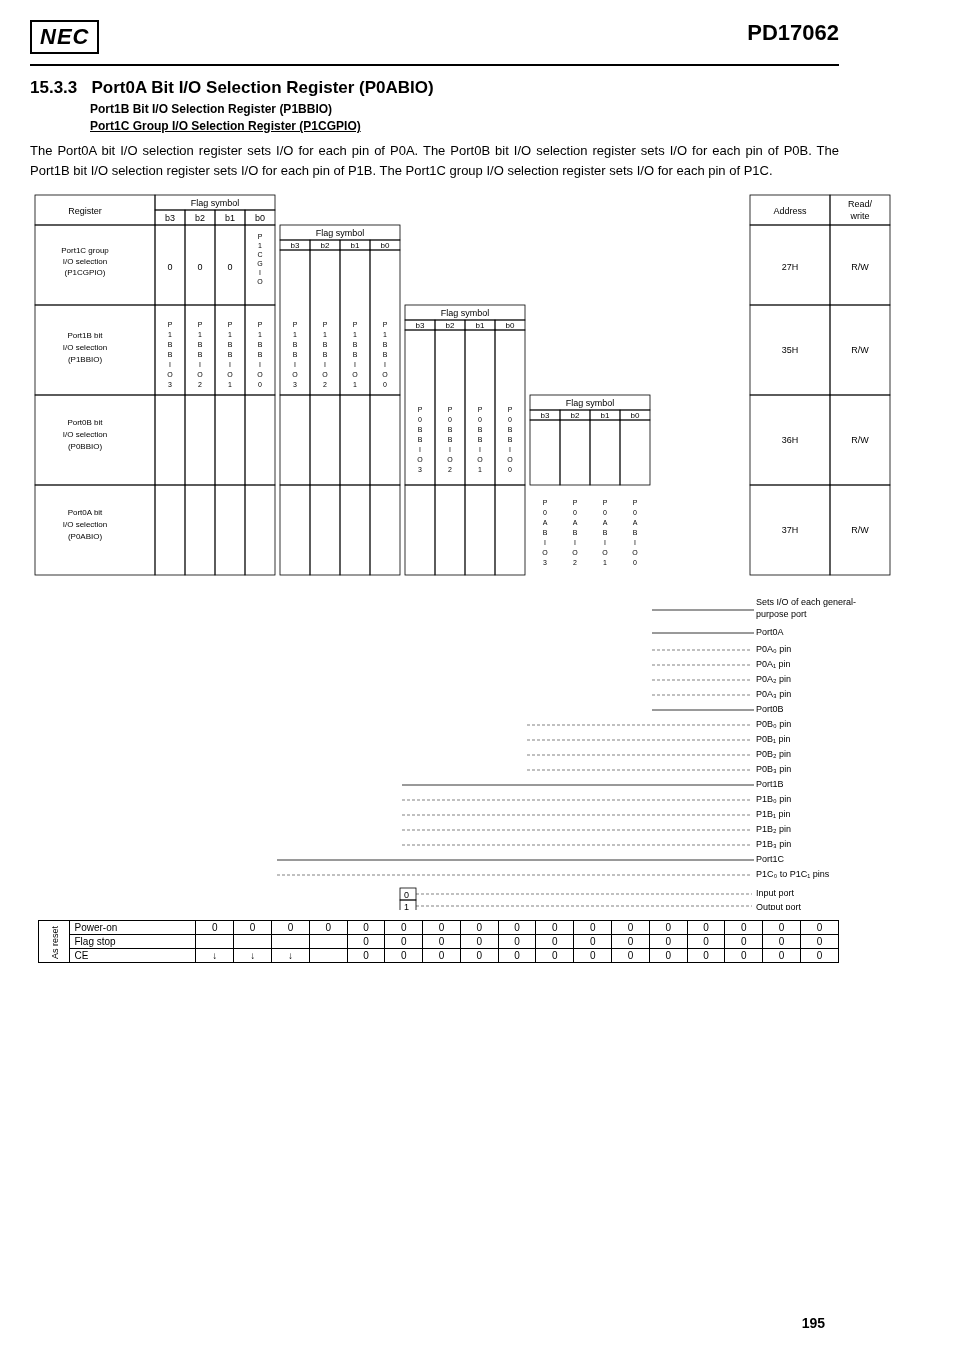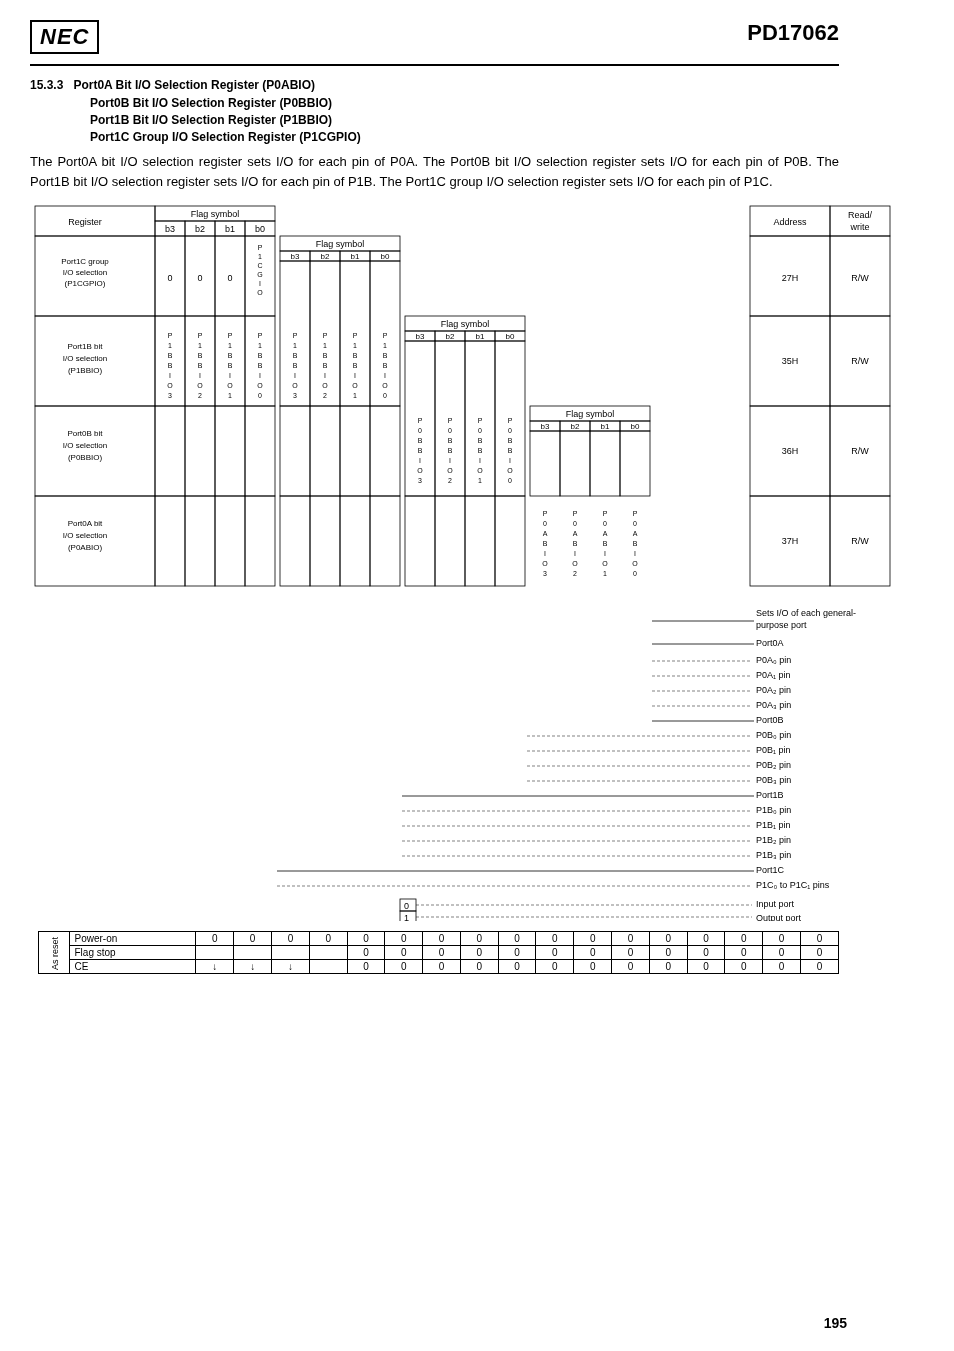--- a/index.html
+++ b/index.html
@@ -30,32 +30,33 @@
       font-style: italic;
       border: 2px solid #000;
       padding: 2px 8px;
       letter-spacing: 1px;
     }
     .doc-number {
       font-size: 22px;
       font-weight: bold;
     }
     .section-title {
-      font-size: 12px;
+      font-size: 17px;
       font-weight: bold;
       margin-bottom: 4px;
     }
     .sub-title {
       font-size: 12px;
       font-weight: bold;
       margin-left: 60px;
       margin-bottom: 3px;
     }
     .bold-title {
       font-weight: bold;
+      text-decoration: underline;
     }
     .description {
       font-size: 13px;
       line-height: 1.5;
       margin: 8px 0;
       text-align: justify;
     }
     .diagram-area {
       position: relative;
       width: 100%;
@@ -84,21 +85,21 @@
     .bottom-table .rotate-cell {
       writing-mode: vertical-rl;
       transform: rotate(180deg);
       font-size: 9px;
       padding: 2px;
       min-width: 14px;
     }
     .page-number {
       position: absolute;
       bottom: 20px;
-      right: 22px;
+      right: 44px;
       font-size: 14px;
       font-weight: bold;
     }
     .dot-sep {
       border-left: 1px dotted #000;
     }
   </style>
 </head>
 <body>
 
@@ -107,21 +108,20 @@
   <div class="header">
     <div class="nec-logo">NEC</div>
     <div class="doc-number">PD17062</div>
   </div>
 
   <hr style="border:1px solid #000; margin-bottom:12px;">
 
   <div class="section-title">
     <span>15.3.3</span>&nbsp;&nbsp;&nbsp;<span>Port0A Bit I/O Selection Register (P0ABIO)</span>
   </div>
-  <div class="sub-title">Port0B Bit I/O Selection Register (P0BBIO)</div>
   <div class="sub-title">Port1B Bit I/O Selection Register (P1BBIO)</div>
   <div class="sub-title bold-title">Port1C Group I/O Selection Register (P1CGPIO)</div>
 
   <div class="description">The Port0A bit I/O selection register sets I/O for each pin of P0A.  The Port0B bit I/O selection register sets I/O for each pin of P0B.  The Port1B bit I/O selection register sets I/O for each pin of P1B.  The Port1C group I/O selection register sets I/O for each pin of P1C.</div>
 
   <div class="diagram-area">
     <svg width="900" height="720" viewBox="0 0 900 720" xmlns="http://www.w3.org/2000/svg" style="font-family:Arial,sans-serif;font-size:9px;">
 
       <rect x="5" y="5" width="120" height="30" fill="none" stroke="#000" stroke-width="0.8"></rect>
       <text x="55" y="24" text-anchor="middle" font-size="9">Register</text>

